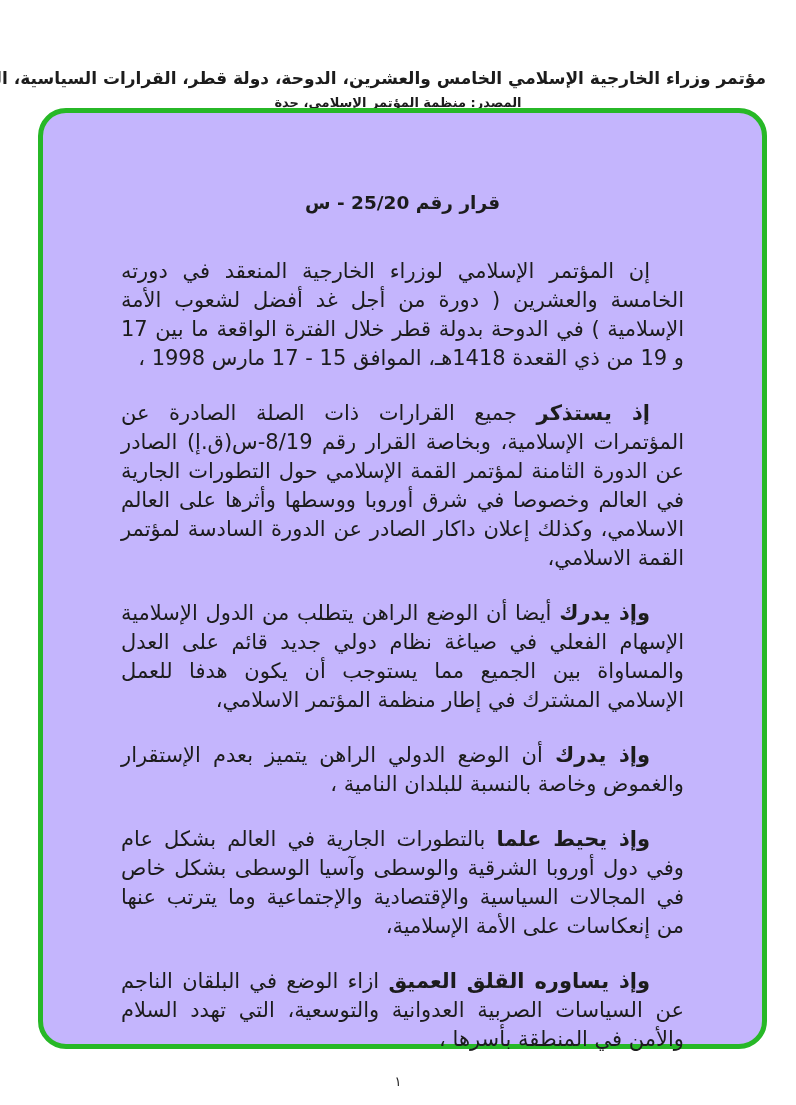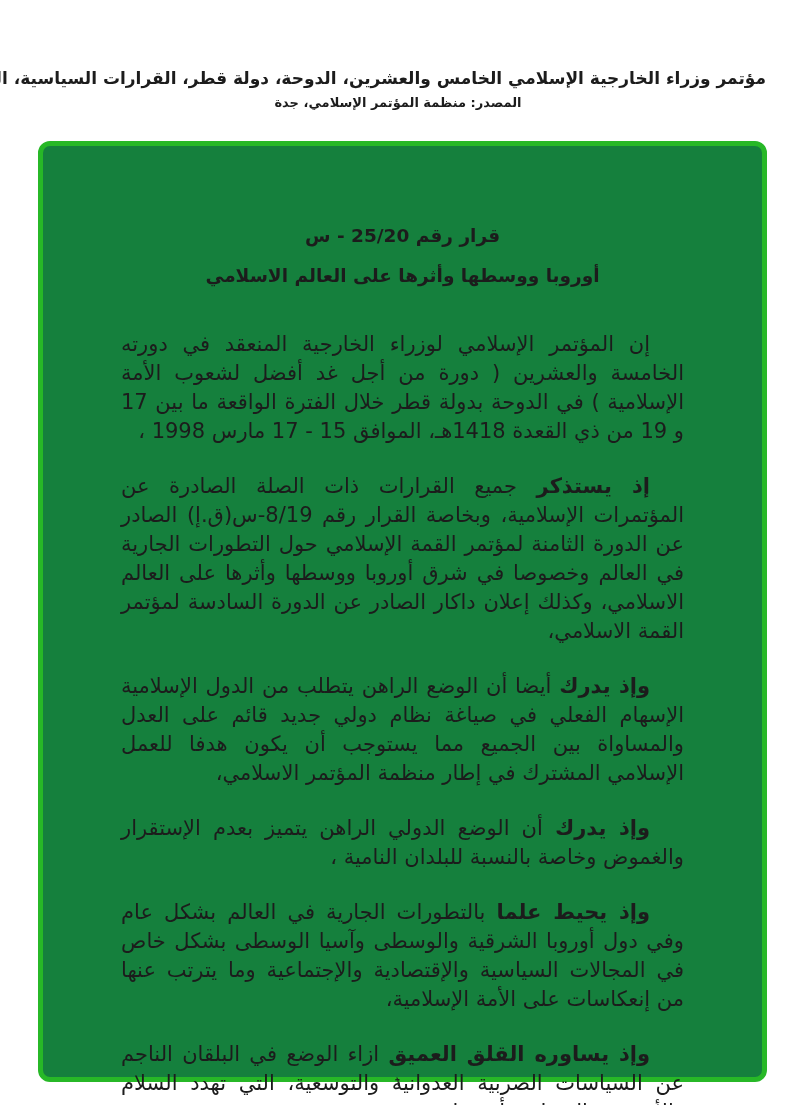--- a/index.html
+++ b/index.html
@@ -16,23 +16,22 @@
 
   .doc-header { position: absolute; top: 26px; left: 30px; right: 30px; text-align: center; }
   .doc-header .line1 { font-size: 17px; font-weight: bold; white-space: nowrap; margin-top: 42px; }
   .doc-header .line2 { font-size: 13px; font-weight: bold; margin-top: 7px; }
 
   .page-frame {
     position: absolute;
     top: 108px; left: 38px;
     width: 719px; height: 931px;
     border: 5px solid #27b827;
-    border-radius: 12px;
-    background: #15803d;
-    margin-top: 33px;
+    border-radius: 28px;
+    background: #c4b5fd;
   }
   .content { padding: 70px 78px 0 78px; }
 
   .title-block { text-align: center; font-weight: bold; margin-bottom: 34px; }
   .title-block div { font-size: 18.5px; line-height: 40px; }
 
   .para {
     font-size: 21px;
     line-height: 29px;
     text-align: justify;
@@ -58,21 +57,20 @@
   <header class="doc-header">
     <div class="line1">مؤتمر وزراء الخارجية الإسلامي الخامس والعشرين، الدوحة، دولة قطر، القرارات السياسية، القرار الرقم ٢٥/٢٠-س</div>
     <div class="line2">المصدر:   منظمة المؤتمر الإسلامي، جدة</div>
   </header>
 
   <div class="page-frame" style="border-color: rgb(39, 184, 39);">
     <div class="content">
 
       <div class="title-block">
         <div>قرار رقم 25/20 - س</div>
-        <div>أوروبا ووسطها وأثرها على العالم الاسلامي</div>
       </div>
 
       <p class="para"><strong class="lead"></strong> <span>إن المؤتمر الإسلامي لوزراء الخارجية المنعقد في دورته الخامسة والعشرين ( دورة من أجل غد أفضل لشعوب الأمة الإسلامية ) في الدوحة بدولة قطر خلال الفترة الواقعة ما بين 17 و 19 من ذي القعدة 1418هـ، الموافق 15 - 17 مارس 1998 ،</span></p>
 
       <p class="para"><strong class="lead">إذ يستذكر</strong> <span>جميع القرارات ذات الصلة الصادرة عن المؤتمرات الإسلامية، وبخاصة القرار رقم 8/19-س(ق.إ) الصادر عن الدورة الثامنة لمؤتمر القمة الإسلامي حول التطورات الجارية في العالم وخصوصا في شرق أوروبا ووسطها وأثرها على العالم الاسلامي، وكذلك إعلان داكار الصادر عن الدورة السادسة لمؤتمر القمة الاسلامي،</span></p>
 
       <p class="para"><strong class="lead">وإذ يدرك</strong> <span>أيضا أن الوضع الراهن يتطلب من الدول الإسلامية الإسهام الفعلي في صياغة نظام دولي جديد قائم على العدل والمساواة بين الجميع مما يستوجب أن يكون هدفا للعمل الإسلامي المشترك في إطار منظمة المؤتمر الاسلامي،</span></p>
 
       <p class="para"><strong class="lead">وإذ يدرك</strong> <span>أن الوضع الدولي الراهن يتميز بعدم الإستقرار والغموض وخاصة بالنسبة للبلدان النامية ،</span></p>
 

